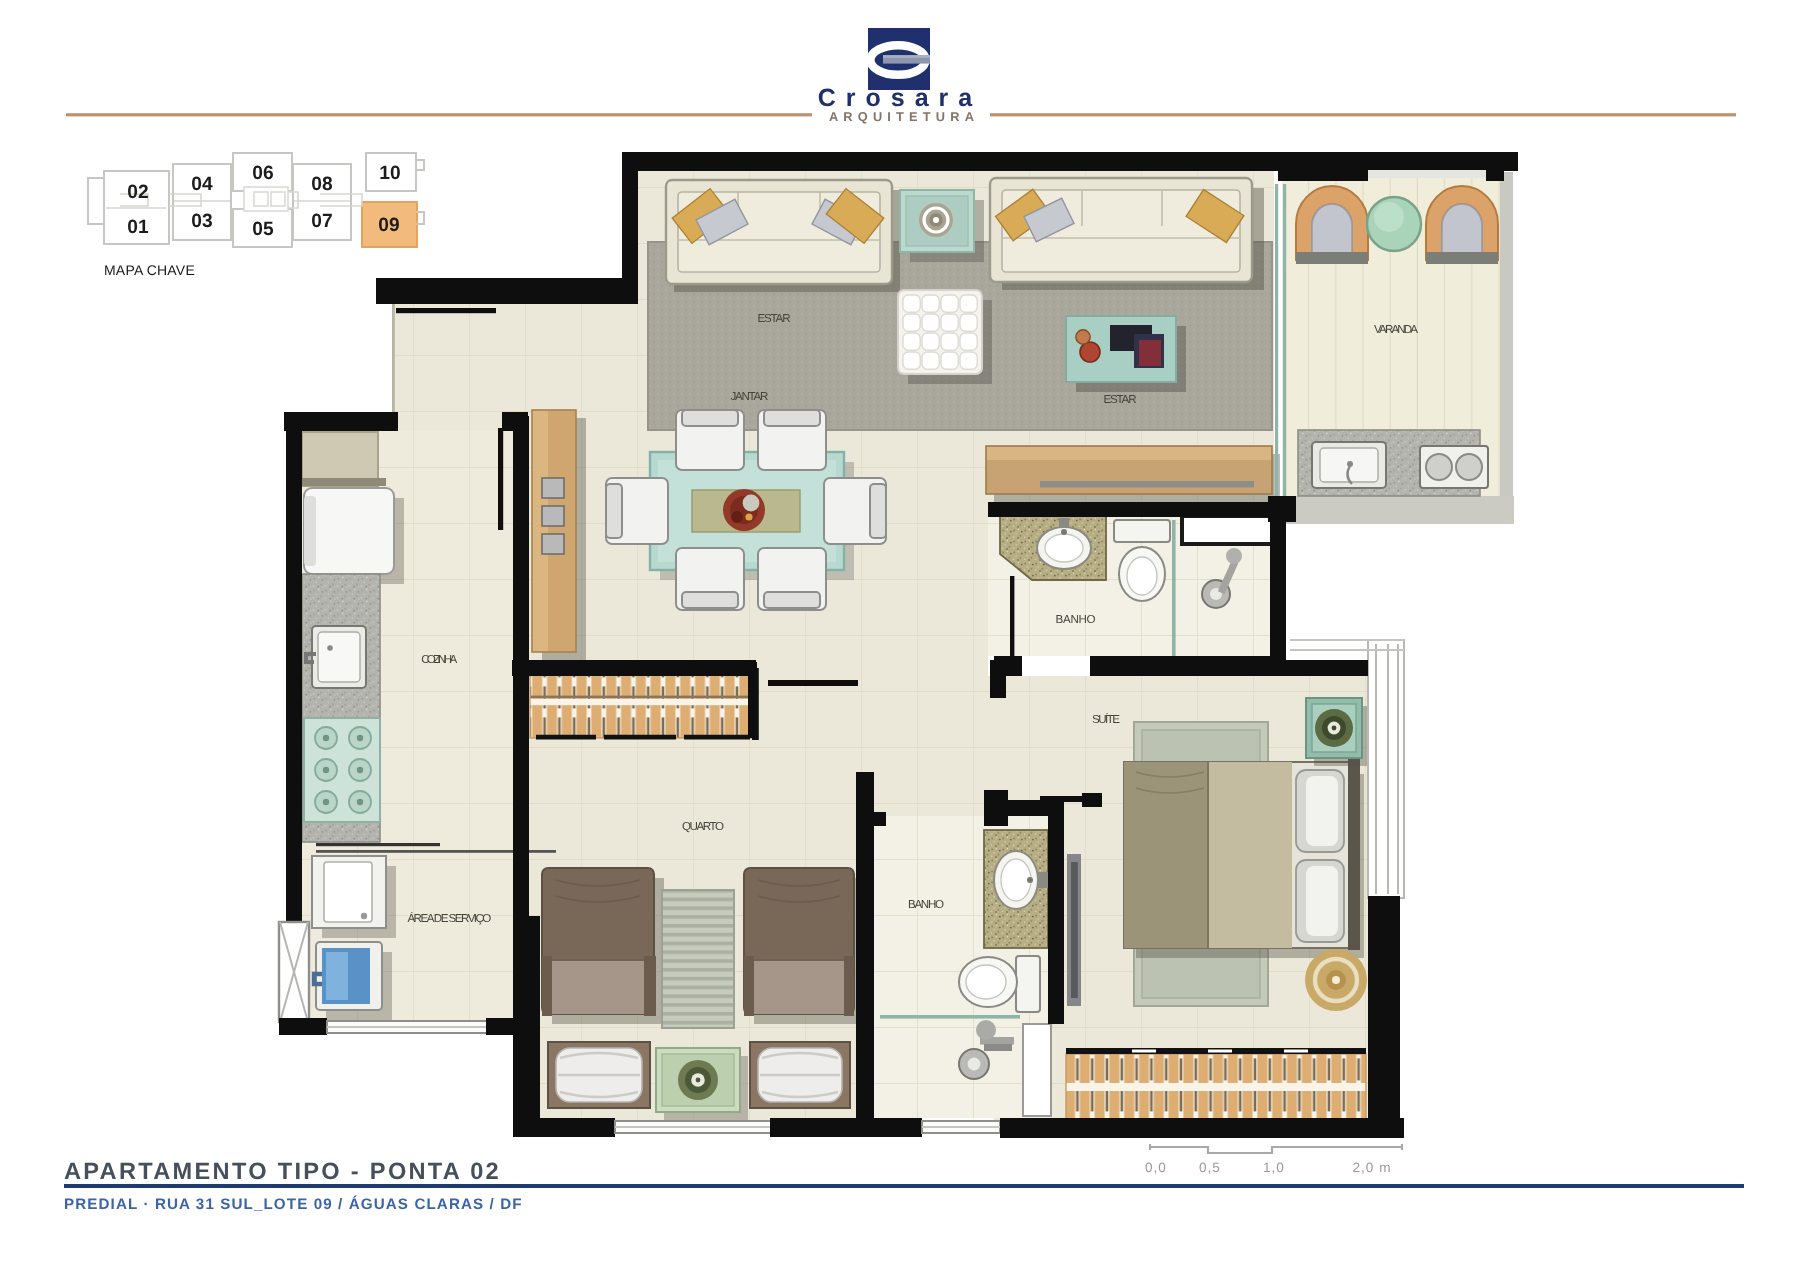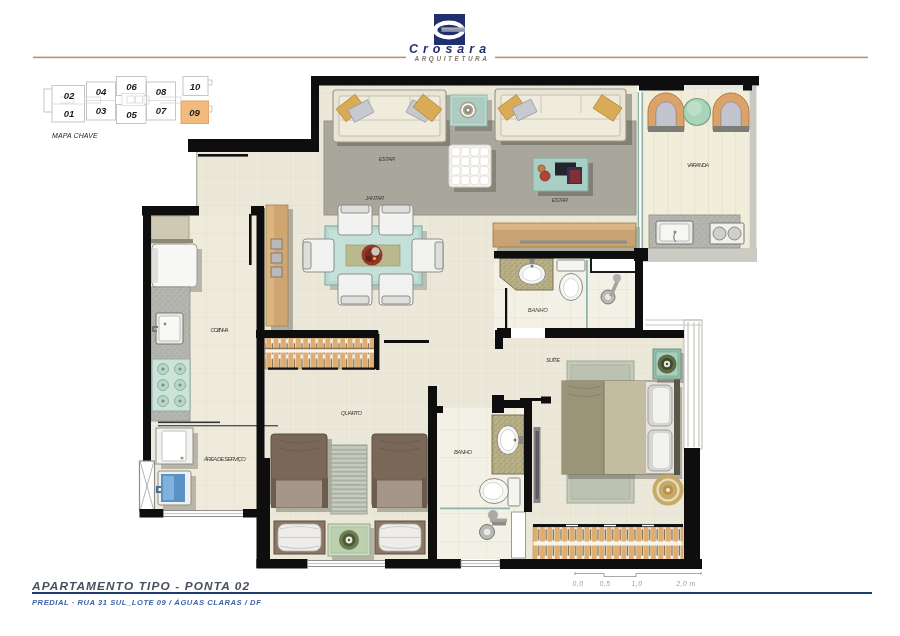--- a/index.html
+++ b/index.html
@@ -1,17 +1,17 @@
 <!DOCTYPE html>
 <html><head>
 <meta charset="utf-8">
 <style>
 html,body{margin:0;padding:0;background:#fff;}
 #page{position:relative;width:900px;height:636px;background:#86efac;overflow:hidden;
-font-family:"Liberation Sans",sans-serif;font-style:italic;}
+font-family:"Liberation Sans",sans-serif;}
 svg{display:block;}
 </style>
 </head>
 <body>
 <div id="page">
 <svg width="900" height="636" viewBox="0 0 900 636">
 <defs>
 <pattern id="grid" width="28" height="28" patternUnits="userSpaceOnUse" x="11" y="10">
   <rect width="28" height="28" fill="none"></rect>
   <path d="M28,0 V28 M0,28 H28" stroke="#ded8c0" stroke-width="0.9" opacity="0.75" fill="none"></path>

